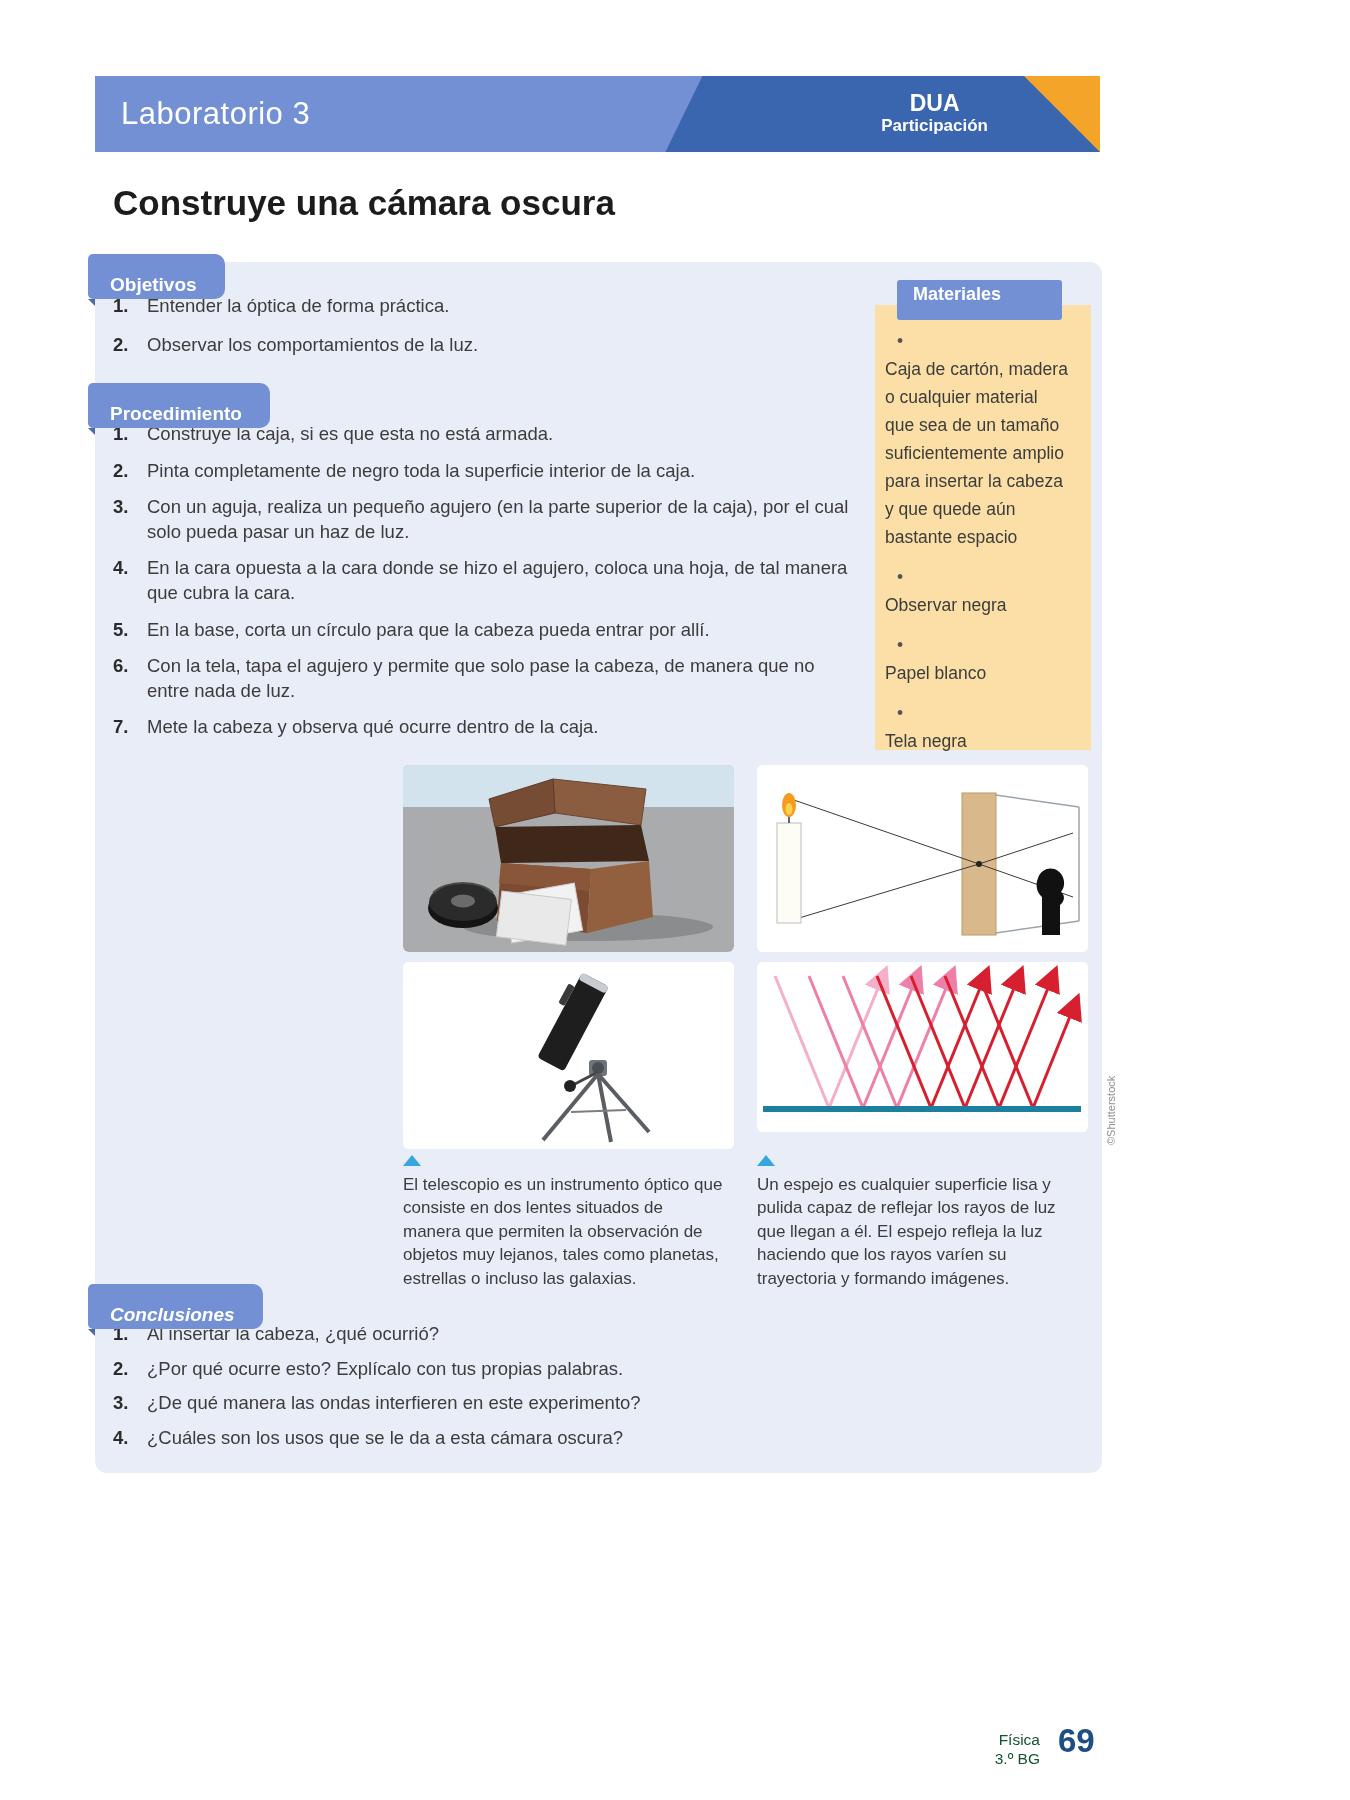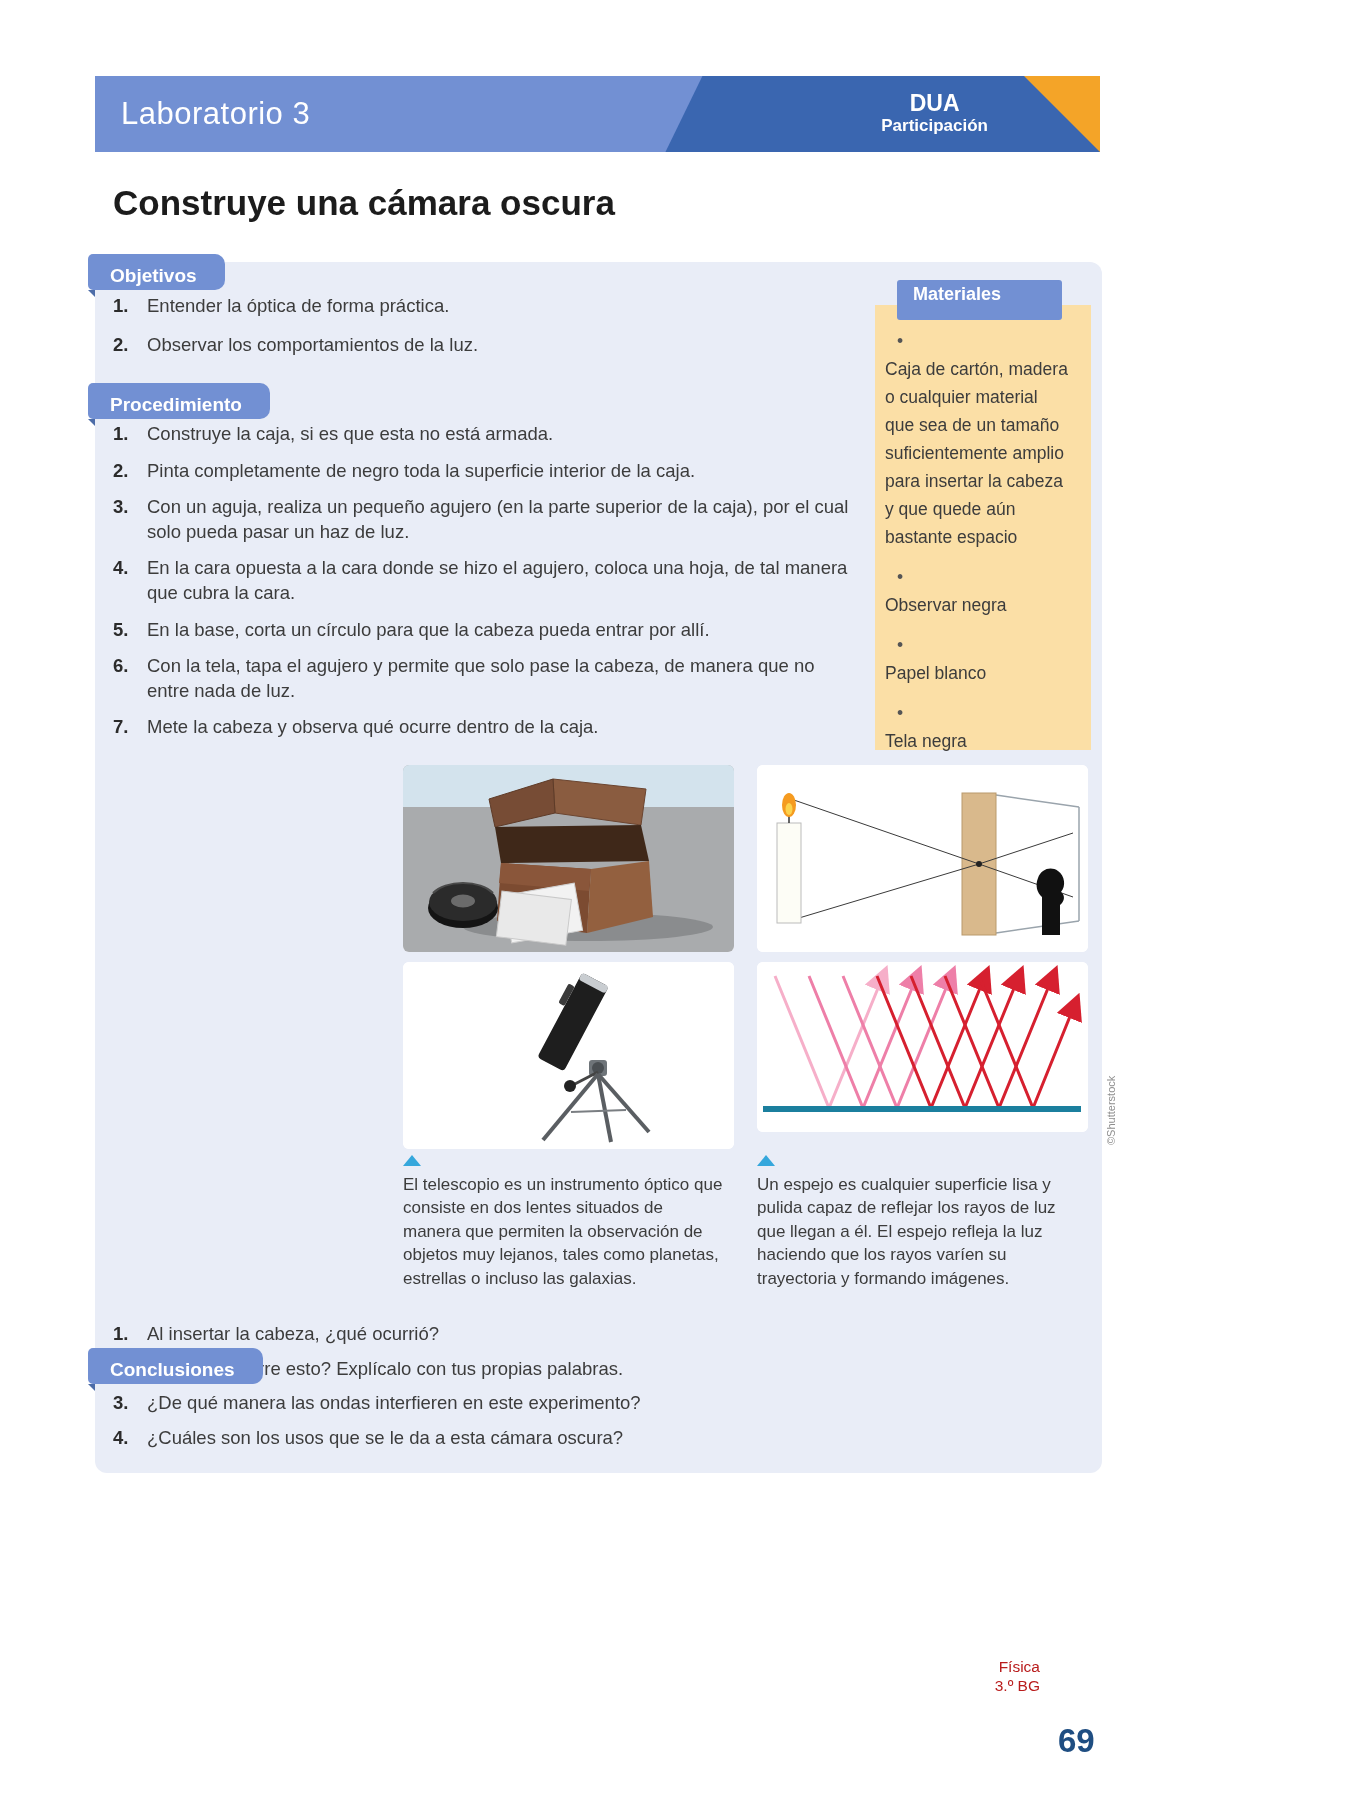--- a/index.html
+++ b/index.html
@@ -30,26 +30,26 @@
     font-size:31px;font-weight:400;letter-spacing:.5px;}
   .header-dua{position:absolute;right:112px;top:50%;transform:translateY(-50%);text-align:center;color:#fff;}
   .dua-top{font-size:23px;font-weight:700;line-height:1.1;}
   .dua-bottom{font-size:17px;font-weight:700;line-height:1.2;}
   
   .page-title{position:absolute;left:113px;top:183px;font-size:35px;font-weight:700;color:#1C1C1C;}
   
   .lavender{position:absolute;left:95px;top:262px;width:1007px;height:1211px;background:var(--panel-bg);border-radius:12px;}
   
   .badge{position:absolute;background:var(--badge-blue);color:#fff;font-weight:700;font-size:19px;
-    line-height:28px;height:28px;padding:8px 28px 0 22px;border-radius:5px 10px 10px 5px;z-index:3;}
+    line-height:28px;height:28px;padding:17px 28px 0 22px;border-radius:5px 10px 10px 5px;z-index:3;}
   .badge::after{content:"";position:absolute;left:0;bottom:-7px;width:0;height:0;
     border-top:7px solid var(--badge-fold);border-left:7px solid transparent;}
   .badge-objetivos{left:88px;top:254px;}
   .badge-procedimiento{left:88px;top:383px;}
-  .badge-conclusiones{left:88px;top:1348px;}
+  .badge-conclusiones{left:88px;top:1284px;font-style:italic;}
   
   .numlist{position:absolute;display:flex;flex-direction:column;counter-reset:it;z-index:2;}
   .list-objetivos{left:113px;top:294px;width:720px;gap:14px;}
   .list-procedimiento{left:113px;top:422px;width:745px;gap:12px;}
   .list-conclusiones{left:113px;top:1322px;width:900px;gap:10px;}
   .li{display:flex;font-size:18.5px;line-height:1.33;counter-increment:it;}
   .li .num{flex:none;width:34px;font-weight:700;color:#2B2B2B;}
   .li .num::before{content:counter(it) ".";}
   .li .txt{flex:1;}
   
@@ -73,22 +73,22 @@
   
   .caption{position:absolute;width:322px;font-size:17px;line-height:1.38;z-index:2;}
   .cap-telescope{left:403px;top:1155px;}
   .cap-mirror{left:757px;top:1155px;}
   .tri{width:0;height:0;border-left:9px solid transparent;border-right:9px solid transparent;
     border-bottom:11px solid var(--caption-arrow);margin-bottom:7px;}
   
   .credit{position:absolute;left:1105px;top:1145px;transform:rotate(-90deg);transform-origin:0 0;
     font-size:11px;color:#8E8E8E;z-index:2;white-space:nowrap;}
   
-  .footer-subject{position:absolute;left:930px;top:1657px;width:110px;text-align:right;
-    color:#b91c1c;font-size:15.5px;line-height:1.25;}
+  .footer-subject{position:absolute;left:930px;top:1730px;width:110px;text-align:right;
+    color:#14532d;font-size:15.5px;line-height:1.25;}
   .footer-page{position:absolute;left:1058px;top:1722px;font-size:33px;font-weight:700;color:var(--page-number-blue);}
 </style>
 </head>
 <body>
 
 <div class="page">
 
   <div class="header-bar">
     <div class="header-dark"></div>
     <div class="header-orange"></div>

